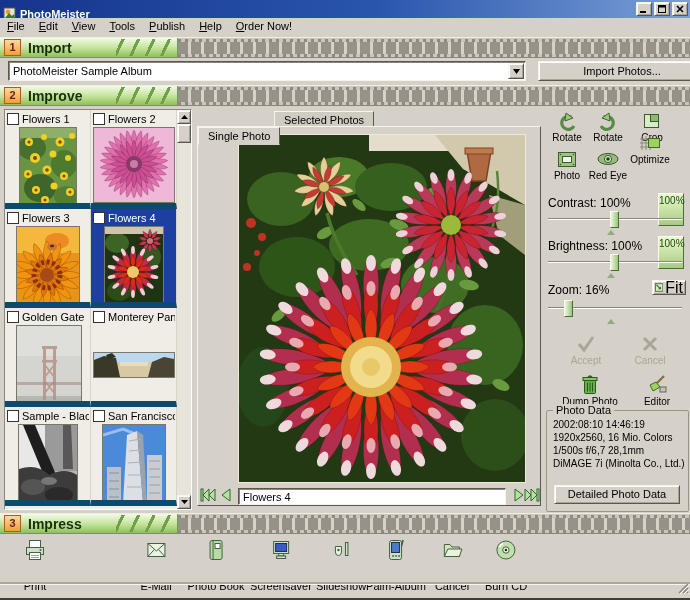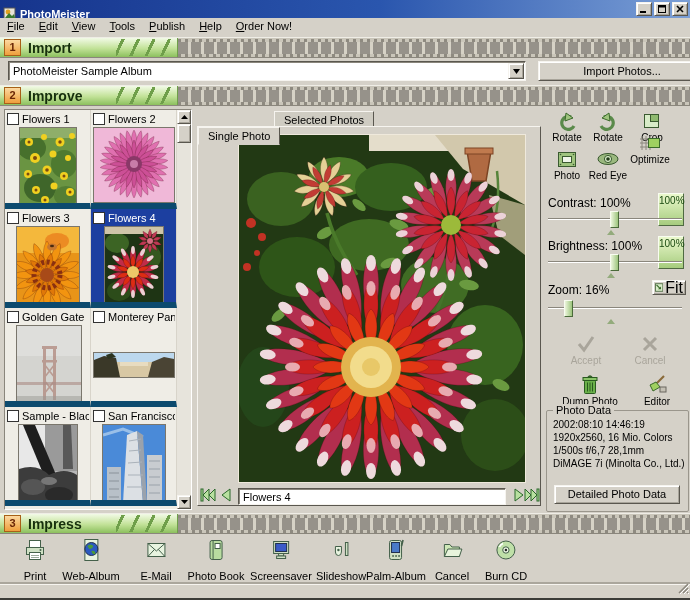--- a/index.html
+++ b/index.html
@@ -67,21 +67,21 @@
   .fitbtn{position:absolute;width:34px;height:15px;display:flex;align-items:center;gap:2px;padding:0 2px;font-size:16px;box-sizing:border-box;}
   .dis{color:#a9a59b;}
   .gbox{position:absolute;left:2px;top:304px;width:141px;height:100px;border:1px solid #9a968c;border-radius:2px;}
   .gbox .gtitle{position:absolute;left:6px;top:-7px;background:#d5d1c8;padding:0 3px;font-size:11px;}
   .gbox .gl{position:absolute;left:6px;font-size:10px;white-space:nowrap;}
   .gbox .gbtn{position:absolute;left:7px;top:74px;width:126px;height:19px;text-align:center;line-height:17px;font-size:11px;}
   
   .bottombar{position:absolute;left:0;top:534px;right:0;height:50px;}
   .bt-item{position:absolute;top:4px;text-align:center;transform:translateX(-50%);}
   .bt-item svg{display:block;margin:0 auto;}
-  .bt-item .lbl{font-size:11px;margin-top:8px;white-space:nowrap;}
+  .bt-item .lbl{font-size:11px;margin-top:18px;white-space:nowrap;}
   .statusbar{position:absolute;left:0;top:584px;right:0;height:14px;border-top:1px solid #f6f4ef;box-shadow:0 -2px 0 #aaa69c;}
   .grip{position:absolute;right:1px;bottom:3px;}
   .winbottom{position:absolute;left:0;bottom:0;right:0;height:2px;background:#3c3c38;}
 </style>
 </head>
 <body>
 
 <div class="win">
 
   <div class="titlebar">
@@ -862,29 +862,20 @@
     <div class="bt-item" style="left:35px;">
       <svg width="26" height="24" viewBox="0 0 24 24">
           <rect x="6.5" y="2.5" width="11" height="8" fill="#fff" stroke="#44604a"></rect>
           <rect x="3.5" y="9.5" width="17" height="7" fill="#cfe0c4" stroke="#44604a"></rect>
           <rect x="6.5" y="14.5" width="11" height="7" fill="#fff" stroke="#44604a"></rect>
           <circle cx="17.5" cy="12" r="1" fill="#44604a"></circle>
           <path d="M8 17.5 L16 17.5 M8 19.5 L16 19.5" stroke="#9aa89a"></path>
         </svg>
       <div class="lbl">Print</div>
     </div>
-    <div class="bt-item" style="left:91px;">
-      <svg width="26" height="24" viewBox="0 0 24 24">
-          <rect x="5.5" y="1.5" width="13" height="21" fill="#e8f4e0" stroke="#44604a"></rect>
-          <circle cx="12" cy="11" r="6.5" fill="#2a5ac0" stroke="#203050"></circle>
-          <path d="M8 8 Q11 5 14 8 Q13 11 10 11 Z" fill="#4a9a3a"></path>
-          <path d="M12 13 Q16 12 16 16 Q13 17 12 13 Z" fill="#4a9a3a"></path>
-        </svg>
-      <div class="lbl">Web-Album</div>
-    </div>
     <div class="bt-item" style="left:156px;">
       <svg width="26" height="24" viewBox="0 0 24 24">
           <rect x="3.5" y="5.5" width="17" height="13" fill="#e8f4e0" stroke="#44604a"></rect>
           <path d="M3.5 5.5 L12 13 L20.5 5.5 M3.5 18.5 L10 11.5 M20.5 18.5 L14 11.5" fill="none" stroke="#44604a"></path>
         </svg>
       <div class="lbl">E-Mail</div>
     </div>
     <div class="bt-item" style="left:216px;">
       <svg width="26" height="24" viewBox="0 0 24 24">
           <rect x="6.5" y="2.5" width="12" height="19" rx="2" fill="#b8dca0" stroke="#44604a"></rect>

